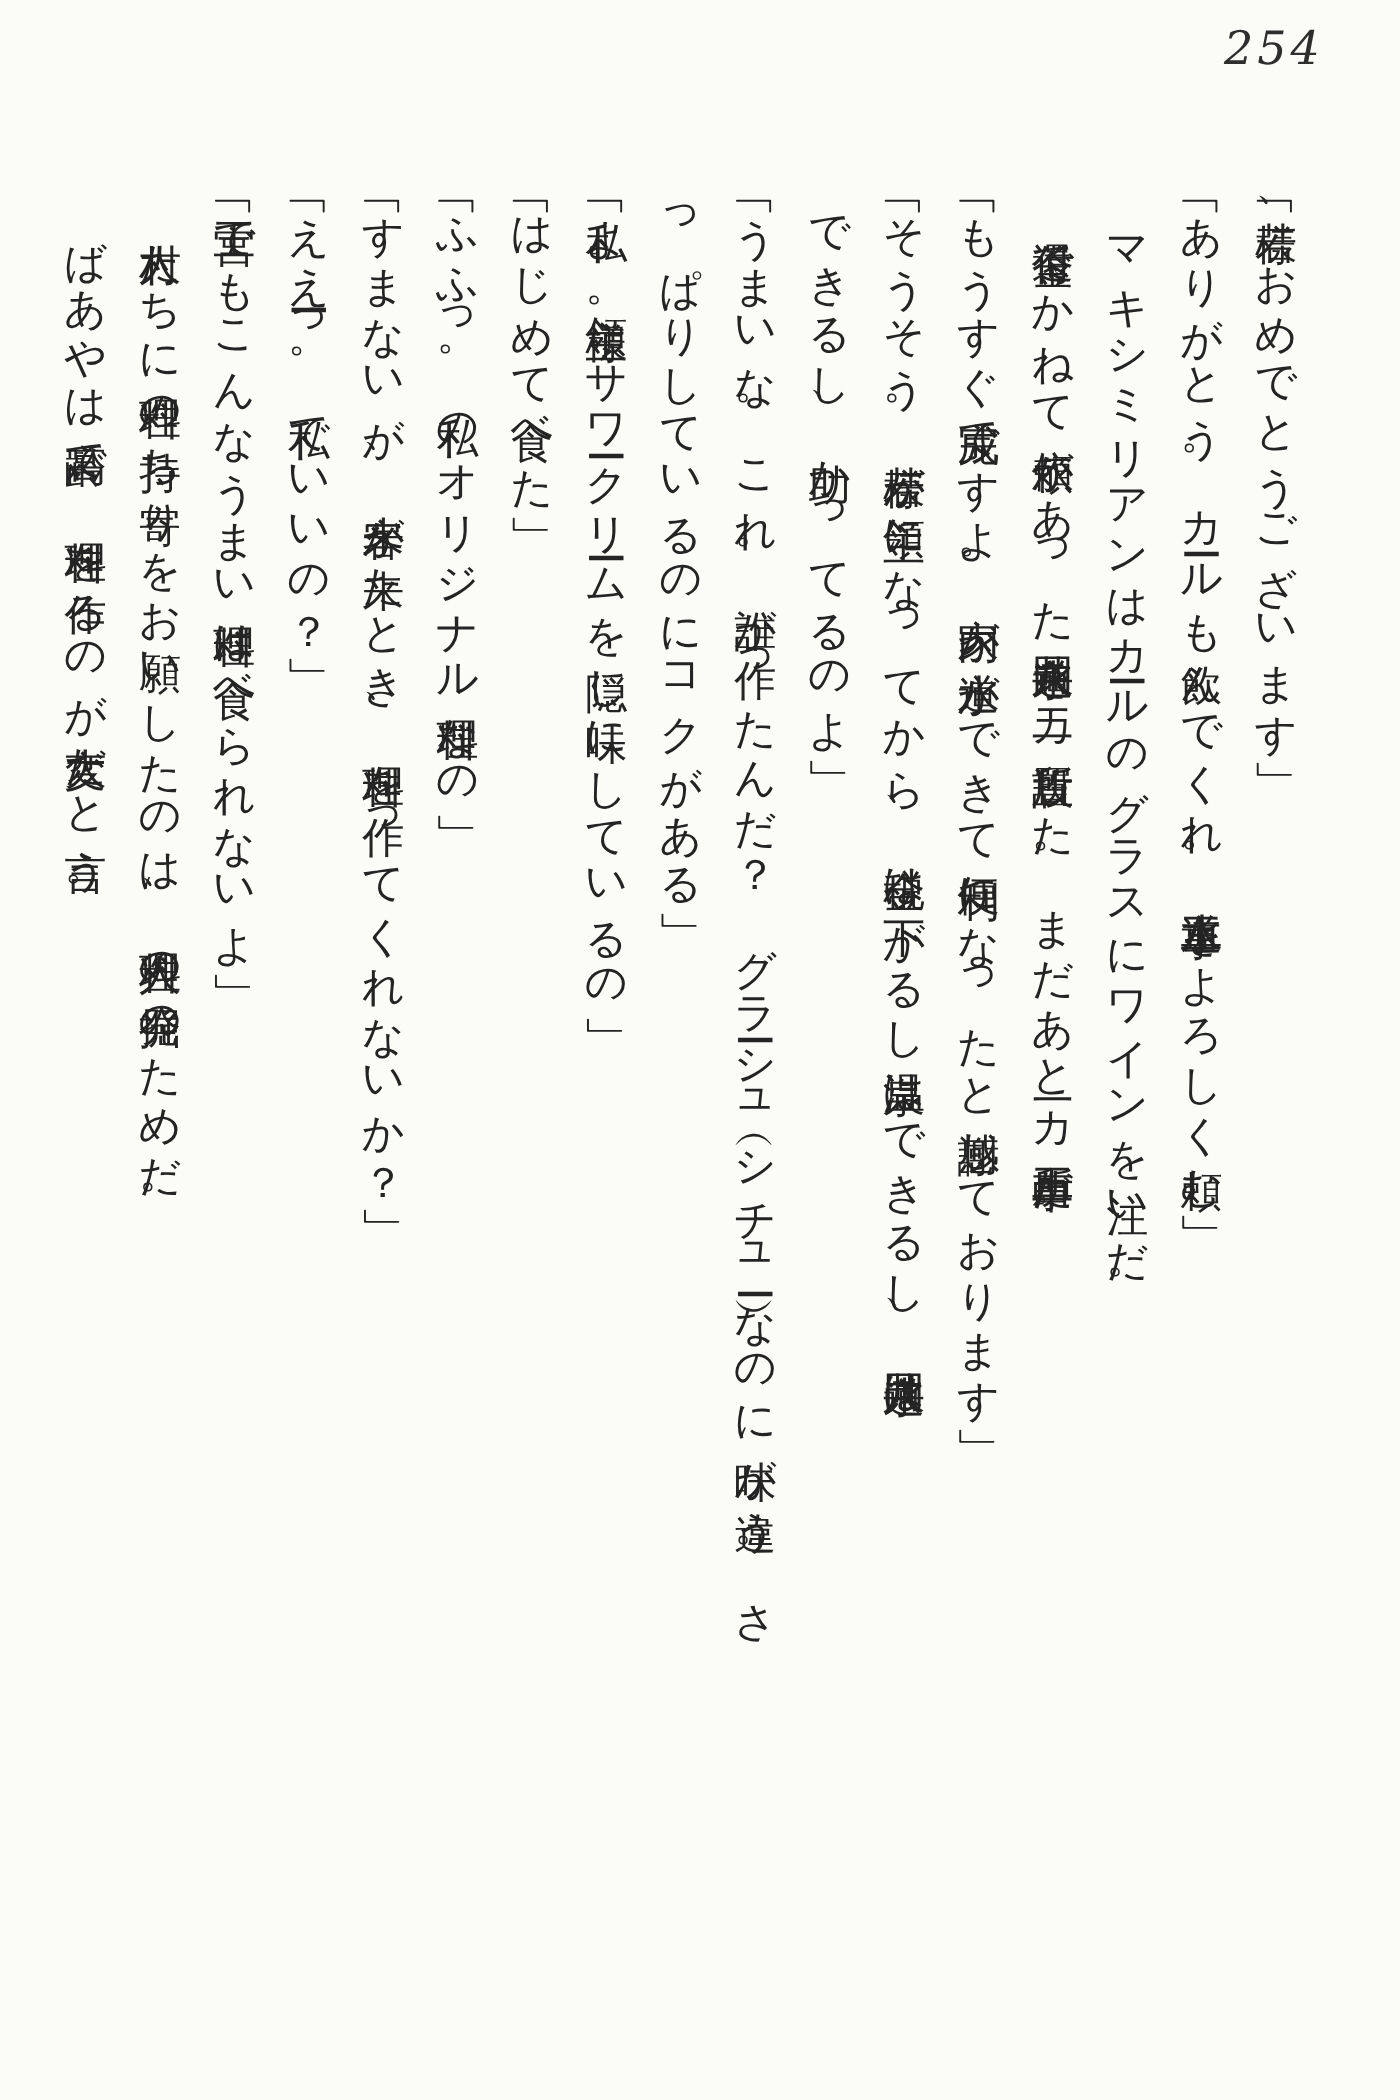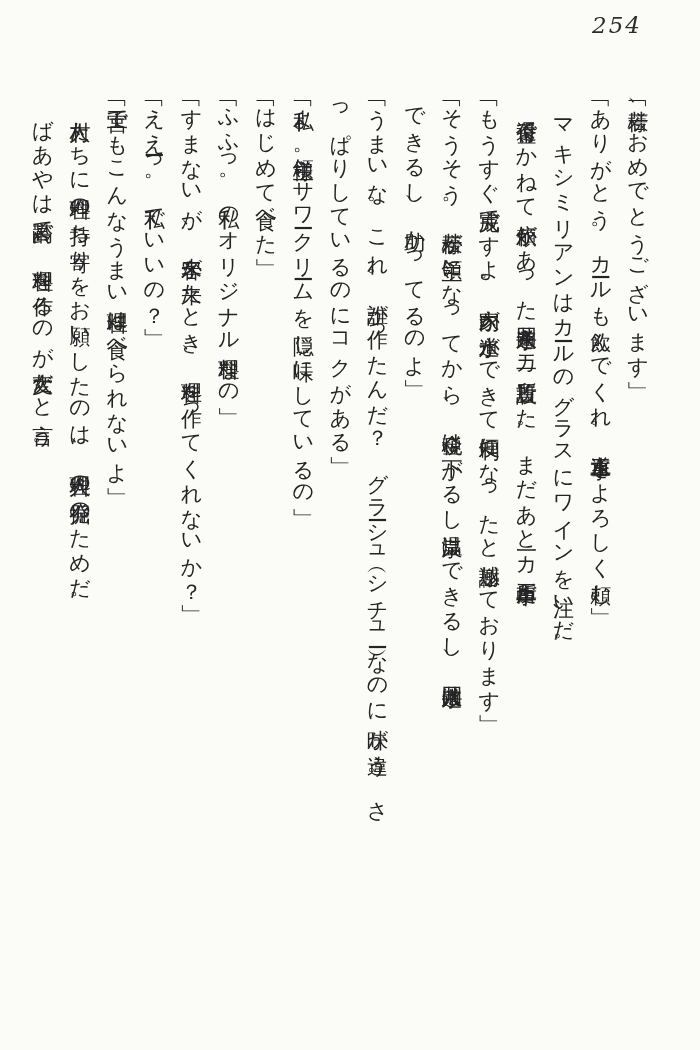--- a/index.html
+++ b/index.html
@@ -40,21 +40,21 @@
     white-space: pre;   
   }
   .para.indent .tline:first-child {
     text-indent: 0.55em;
   }
 </style>
 </head>
 <body style="background: rgb(251, 251, 248);">
 
 <div class="book-page">
-  <div class="page-number" style="color: rgb(46, 46, 46);">254</div>
+  <div class="page-number" style="color: rgb(46, 46, 46); margin-left: 20px;">254</div>
 
   <div class="text-body" style="color: rgb(36, 36, 36);">
       <div class="para">
         <div class="tline">「若様、おめでとうございます」</div>
       </div>
       <div class="para">
         <div class="tline">「ありがとう。カールも飲んでくれ。水道工事をよろしく頼む」</div>
       </div>
       <div class="para indent">
         <div class="tline">マキシミリアンはカールのグラスにワインを注いだ。</div>

